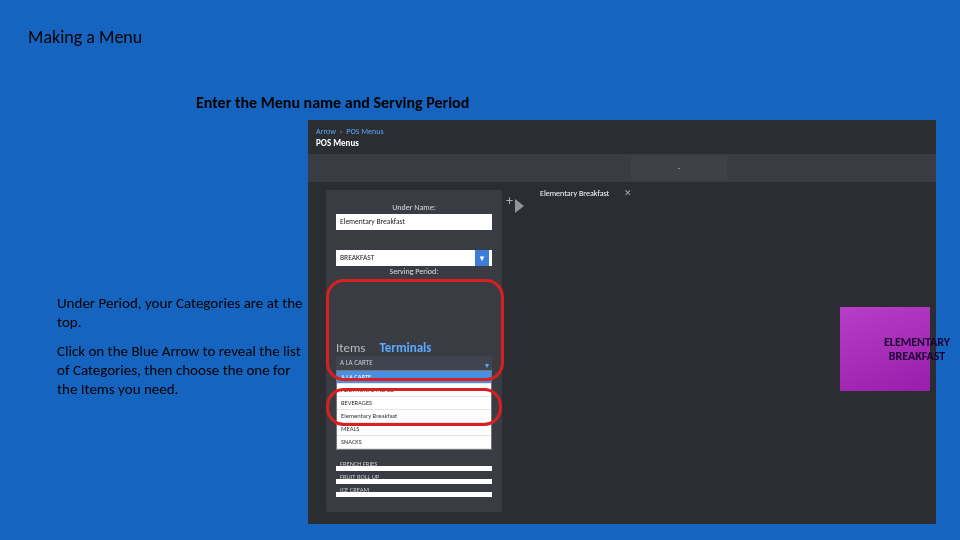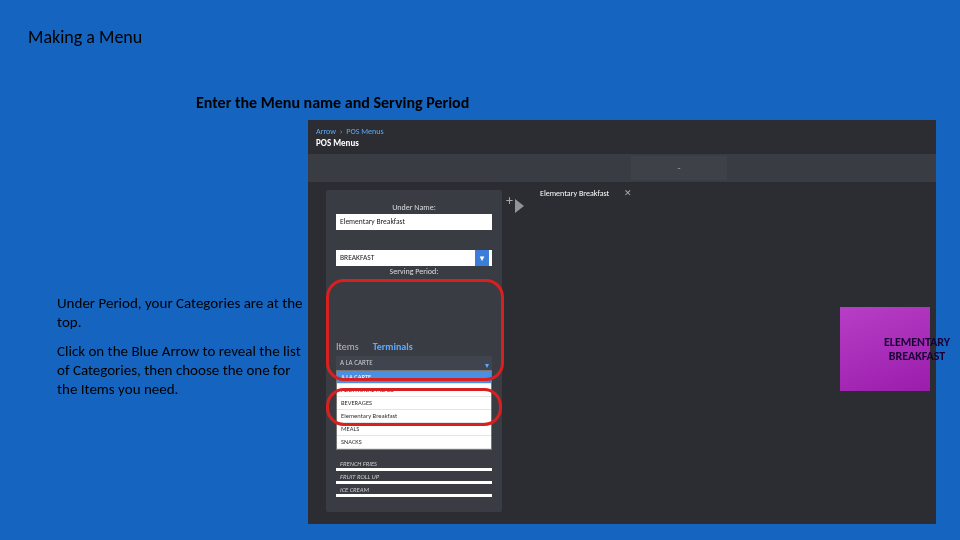--- a/index.html
+++ b/index.html
@@ -22,30 +22,30 @@
 .tile-x { position: absolute; left: 316px; top: 67px; color: #aaa; font-size: 9px; }
 .panel { position: absolute; left: 18px; top: 70px; width: 176px; height: 322px; background: #3a3c43; border-radius: 2px; }
 .plus { position: absolute; left: 198px; top: 72px; color: #aaa; font-size: 14px; }
 .lbl { color: #ddd; font-size: 8px; text-align: center; width: 100%; }
 .ln1 { position: absolute; top: 12px; left:0; }
 .input { position: absolute; left: 10px; width: 156px; height: 16px; background: #fff; font-size: 7.5px; color: #222; padding: 0 4px; line-height: 16px; }
 .in1 { top: 24px; }
 .ln2 { position: absolute; top: 48px; left:0;margin-top:28px; }
 .select { position: absolute; left: 10px; top: 60px; width: 156px; height: 16px; background: #fff; font-size: 7.5px; color: #222; padding: 0 4px; line-height: 16px; }
 .select .caret { position: absolute; right: 3px; top: 0; width: 14px; height: 16px; background: #3b7dd8; color: #fff; text-align: center; font-size: 9px; line-height: 16px; }
-.tabs2 { position: absolute; left: 10px; top: 150px; display: flex; gap: 14px; font-size: 10px; }
+.tabs2 { position: absolute; left: 10px; top: 150px; display: flex; gap: 14px; font-size: 13px; }
 .tabs2 .t { color: #bbb; }
 .tabs2 .t.active { color: #5da9ff; font-weight: 600; }
 .catsel { position: absolute; left: 10px; top: 166px; width: 156px; height: 14px; background: #3f444e; color: #ccc; font-size: 7px; padding: 0 4px; line-height: 14px; }
 .catsel .dd { position: absolute; right: 3px; top: 2px; color: #5da9ff; font-size: 8px; }
 .dropdown { position: absolute; left: 10px; top: 180px; width: 156px; background: #fff; border: 1px solid #777; }
 .dropdown .opt { height: 13px; line-height: 13px; font-size: 6.5px; color: #333; padding: 0 4px; border-bottom: 1px solid #e5e5e5; }
 .dropdown .opt.sel { background: #4a90e2; color: #fff; }
 .itemlist { position: absolute; left: 10px; top: 268px; width: 156px; }
-.itemlist .row { height: 13px; line-height: 13px; font-size: 6.5px; color: #ccc; padding: 0 4px; border-bottom: 3px solid #ffffff; font-style: italic; }
+.itemlist .row { height: 13px; line-height: 13px; font-size: 6.5px; color: #ccc; padding: 0 4px; border-bottom: 5px solid #ffffff; }
 .ann1 { position: absolute; border: 3px solid #d82020; border-radius: 18px; pointer-events: none; }
 .a1 { left: 326px; top: 279px; width: 178px; height: 102px; }
 .a2 { left: 326px; top: 388px; width: 176px; height: 38px; }
 .tile { position: absolute; left: 532px; top: 187px; width: 90px; height: 84px; background: linear-gradient(160deg,#b73ec6,#9a1dab); text-align: center; }
 .tile .txt { position: absolute; width: 100%; top: 50%; transform: translateY(-50%); font-size: 12px; font-weight: 700; color: #1a0033; line-height: 1.2; margin-left: 32px; }
 .tri { position: absolute; left: 207px; top: 79px; width: 0; height: 0; border-top: 7px solid transparent; border-bottom: 7px solid transparent; border-left: 9px solid #929499; }
 </style>
 </head>
 <body>
 

